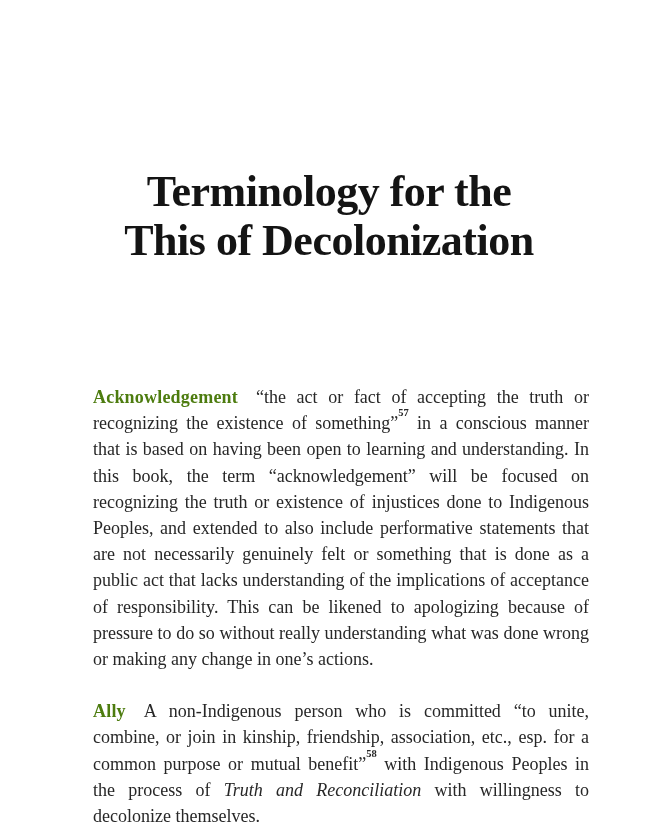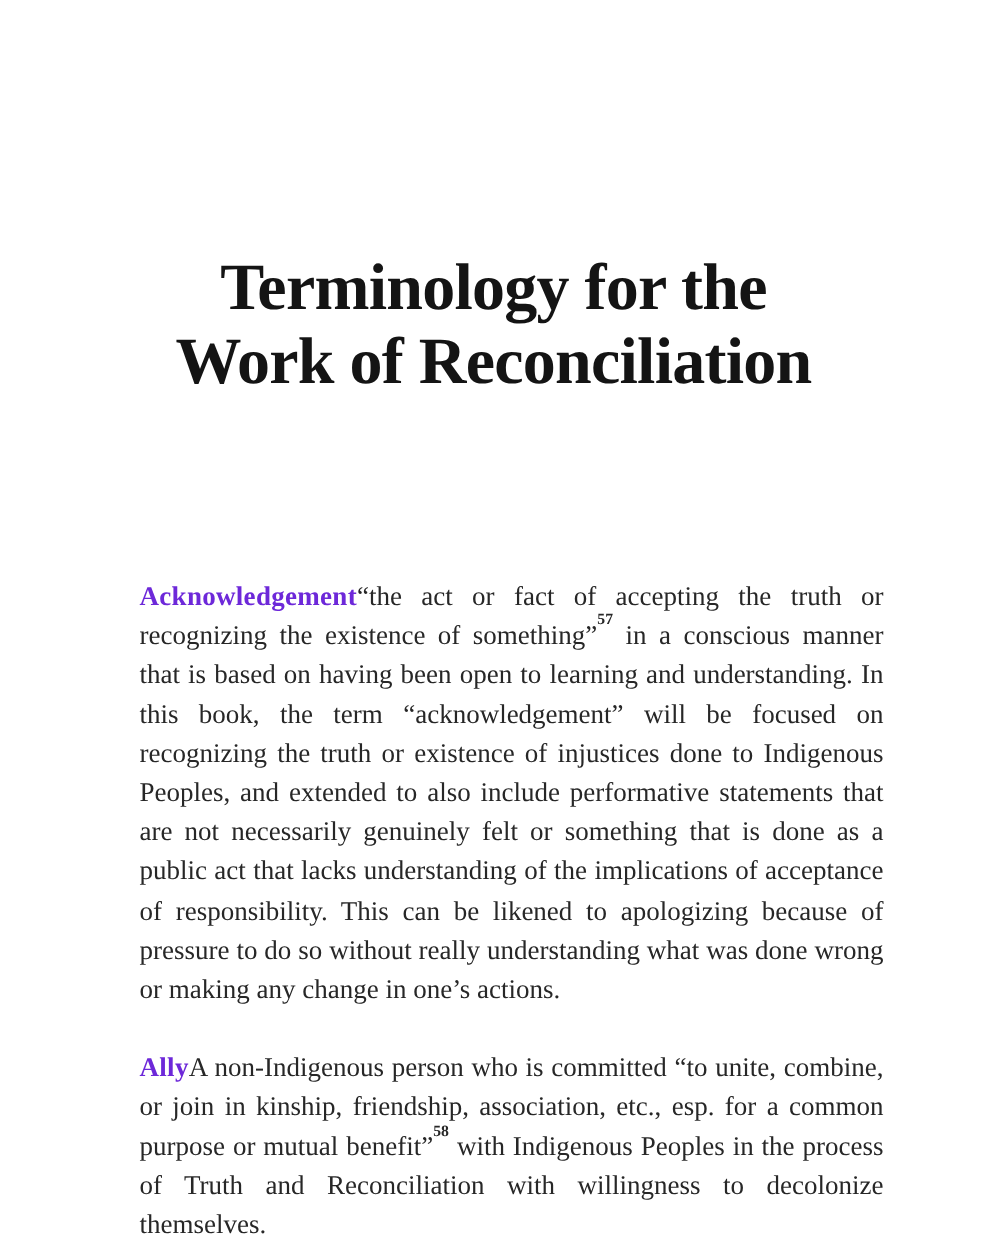--- a/index.html
+++ b/index.html
@@ -33,41 +33,41 @@
     top: 384px;
     font-size: 18px;
     line-height: 26.2px;
     text-align: justify;
     color: #272727;
   }
   .entry { margin: 0; }
   .entry + .entry { margin-top: 26px; }
   .term {
     font-weight: 700;
-    color: #6d28d9;
-    margin-right: 0;
+    color: #4d7c0f;
+    margin-right: 18px;
     letter-spacing: 0.2px;
   }
   .fn {
     font-size: 10.5px;
     line-height: 0;
     position: relative;
     top: -6px;
     font-weight: 700;
   }
-  .book-title-italic { }
+  .book-title-italic { font-style: italic; }
 </style>
 </head>
 <body>
 
 <main class="page">
 
   <h1 class="title">
       <span class="title-line">Terminology for the</span>
-      <span class="title-line">Work of Reconciliation</span>
+      <span class="title-line">This of Decolonization</span>
     </h1>
 
   <section class="body-col">
 
     <p class="entry"><span class="term">Acknowledgement</span><span>“the act or fact of accepting the truth or recognizing the existence of something”</span><sup class="fn">57</sup><span> in a conscious manner that is based on having been open to learning and understanding. In this book, the term “acknowledgement” will be focused on recognizing the truth or existence of injustices done to Indigenous Peoples, and extended to also include performative statements that are not necessarily genuinely felt or something that is done as a public act that lacks understanding of the implications of acceptance of responsibility. This can be likened to apologizing because of pressure to do so without really understanding what was done wrong or making any change in one’s actions.</span></p>
 
     <p class="entry"><span class="term">Ally</span><span>A non-Indigenous person who is committed “to unite, combine, or join in kinship, friendship, association, etc., esp. for a common purpose or mutual benefit”</span><sup class="fn">58</sup><span> with Indigenous Peoples in the process of </span><span class="book-title-italic">Truth and Reconciliation</span><span> with willingness to decolonize themselves.</span></p>
 
   </section>
 

